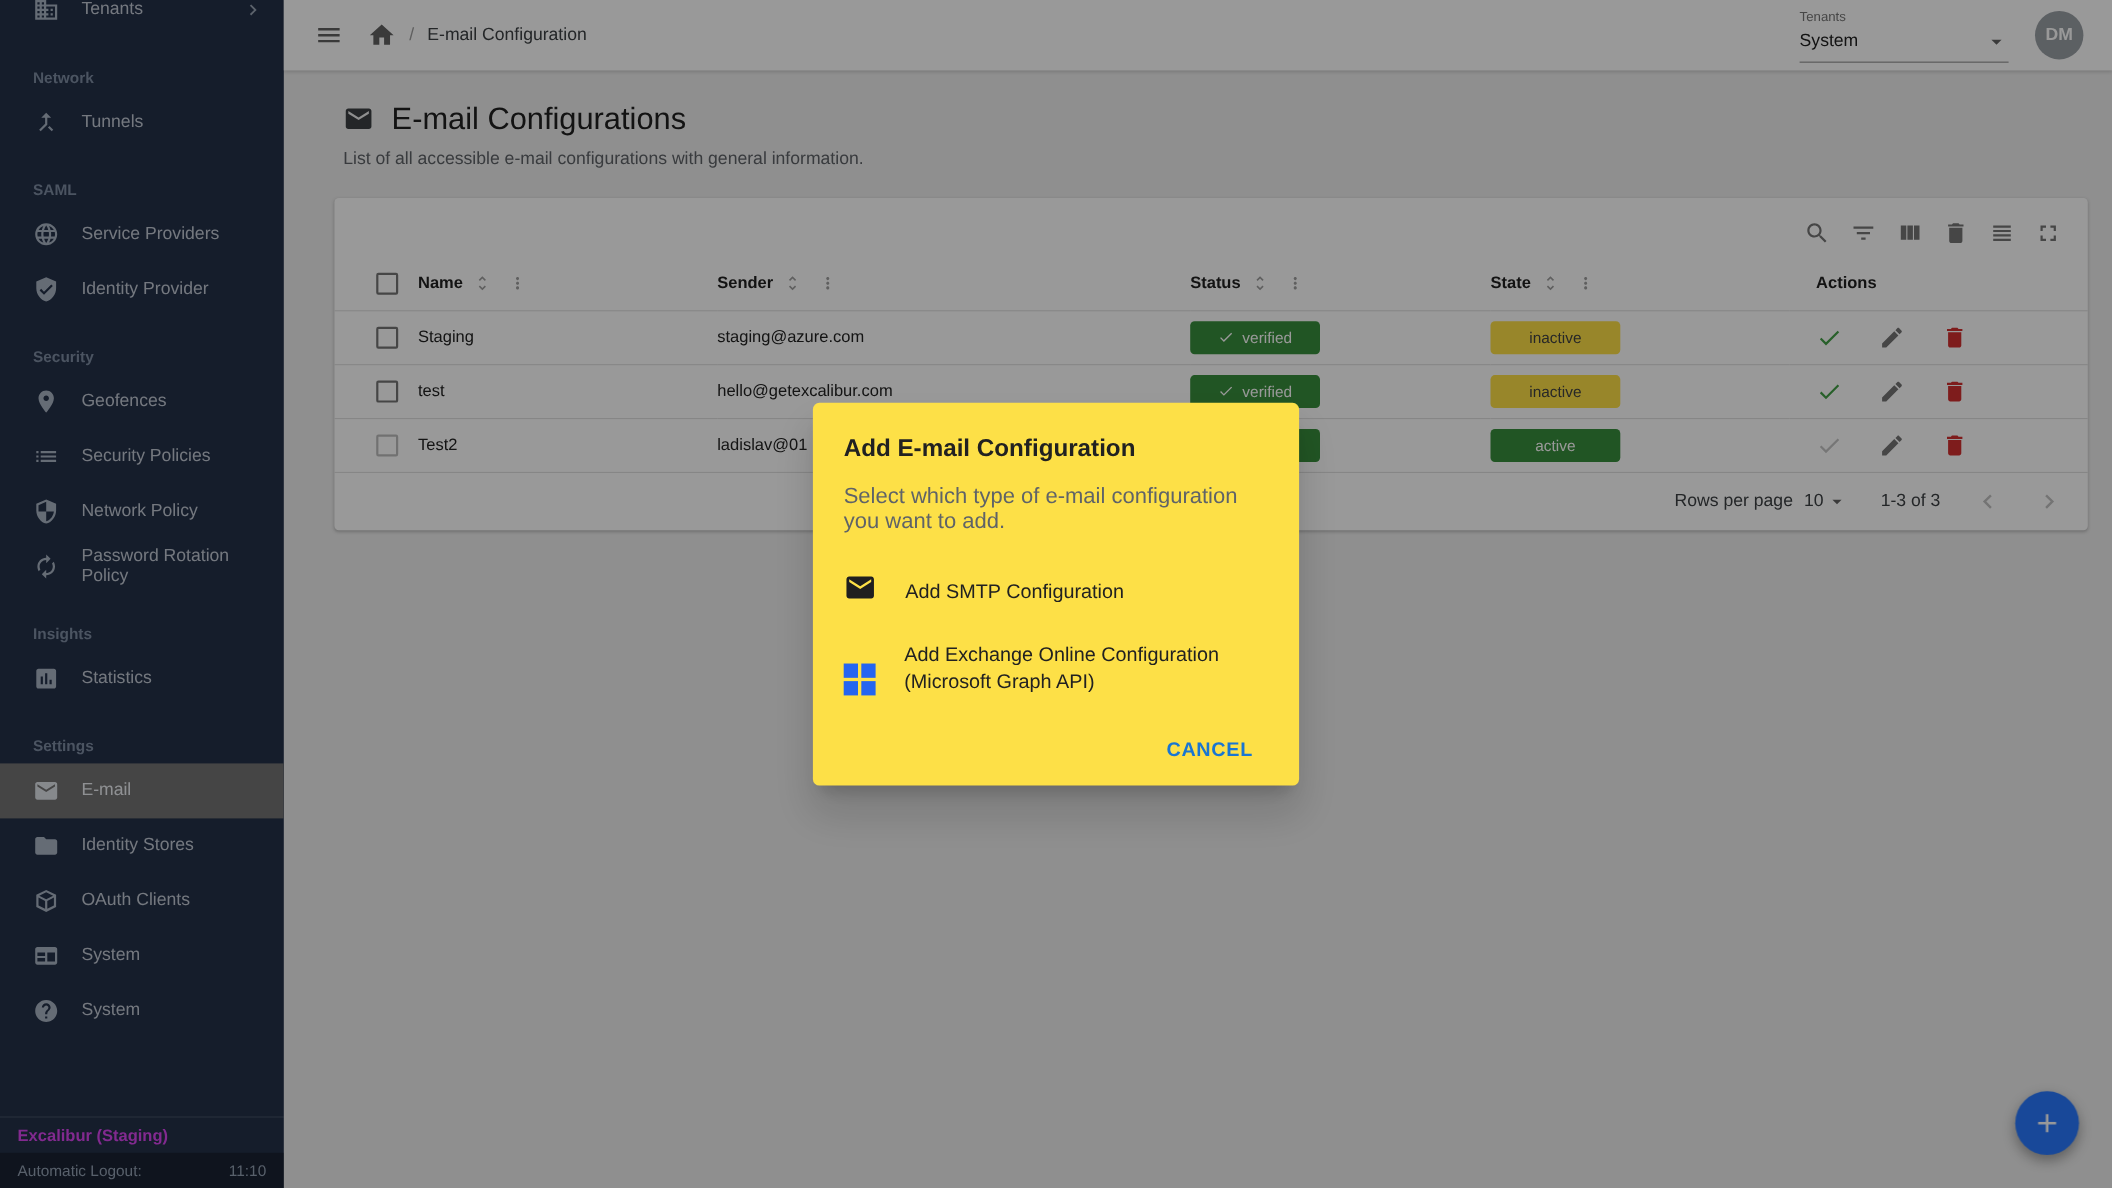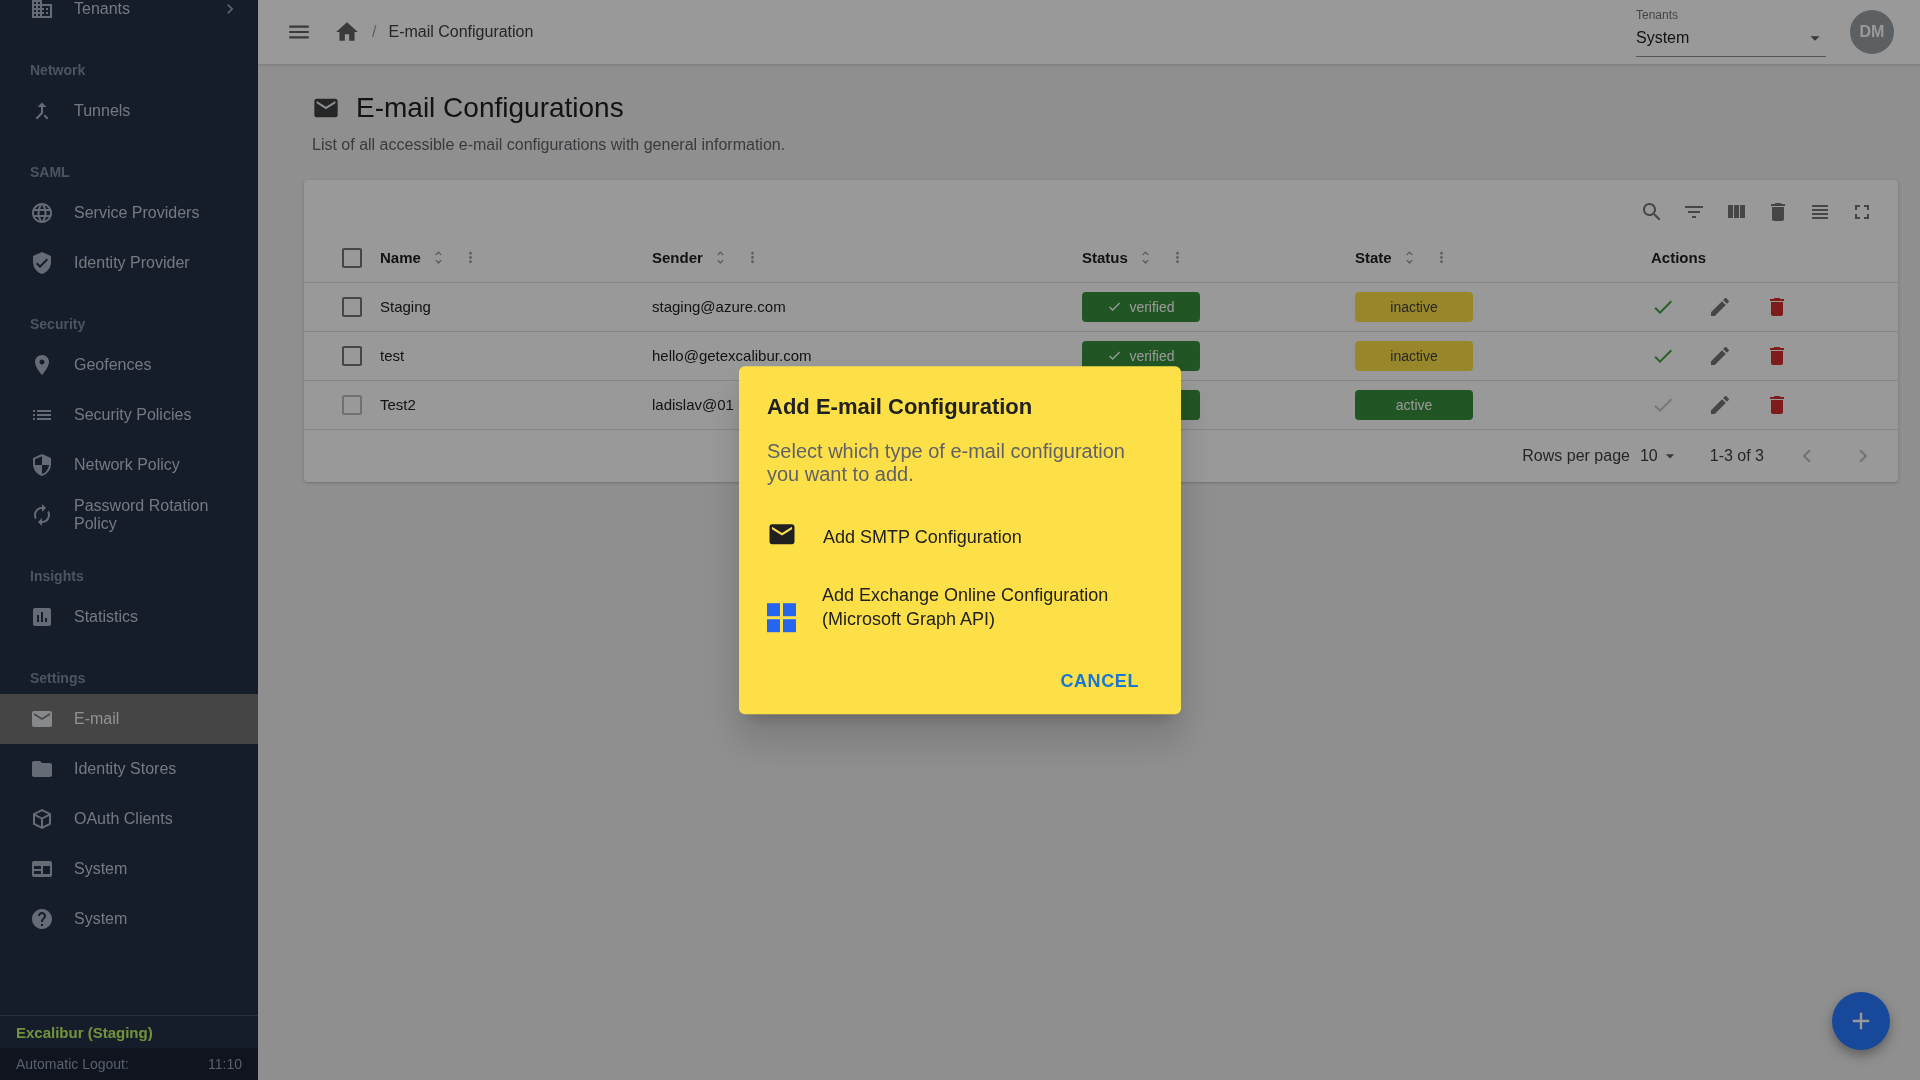--- a/index.html
+++ b/index.html
@@ -14,21 +14,21 @@
   .sidebar { width:258px; flex-shrink:0; background:#243149; display:flex; flex-direction:column; }
   .nav-scroll { flex:1; overflow:hidden; }
   .nav-item { height:50px; display:flex; align-items:center; gap:20px; padding:0 18px 0 30px; font-size:16px; color:#c2c9d4; cursor:pointer; }
   .nav-item .nav-icon { width:24px; height:24px; color:#a9b4c3; flex-shrink:0; }
   .nav-item.active { background:#737373; color:#eef1f5;align-items:center; }
   .nav-item.active .nav-icon { color:#dfe4ea; }
   .nav-item.top-item { margin-top:-16px; }
   .nav-chevron { margin-left:auto; width:20px; height:20px; color:#9aa5b4; }
   .nav-section-label { margin-top:18px; padding:10px 0 8px 30px; font-size:14px; font-weight:bold; color:#7d8ca2; }
   .sidebar-footer { border-top:1px solid rgba(255,255,255,0.16); }
-  .footer-app { height:32px; display:flex; align-items:center; padding:0 16px; font-size:15px; font-weight:bold; color:#bef264; }
+  .footer-app { height:32px; display:flex; align-items:center; padding:0 16px; font-size:15px; font-weight:bold; color:#d946ef; }
   .footer-logout { height:32px; display:flex; align-items:center; justify-content:space-between; padding:0 16px; font-size:14px; color:#93a0b2; background:rgba(0,0,0,0.30); }
 
   
   .main { flex:1; display:flex; flex-direction:column; min-width:0; }
   .topbar { height:64px; background:#fff; display:flex; align-items:center; padding:0 26px 0 28px; box-shadow:0 1px 3px rgba(0,0,0,0.15); position:relative; z-index:2; }
   .icon-btn { background:none; border:none; cursor:pointer; display:inline-flex; color:#616161; }
   .topbar .icon-btn { width:26px; height:26px; }
   .topbar .home-btn { margin-left:22px; }
   .breadcrumb-sep { color:#9e9e9e; margin:0 12px; font-size:16px; }
   .breadcrumb { font-size:16px; color:#3c4043; }

